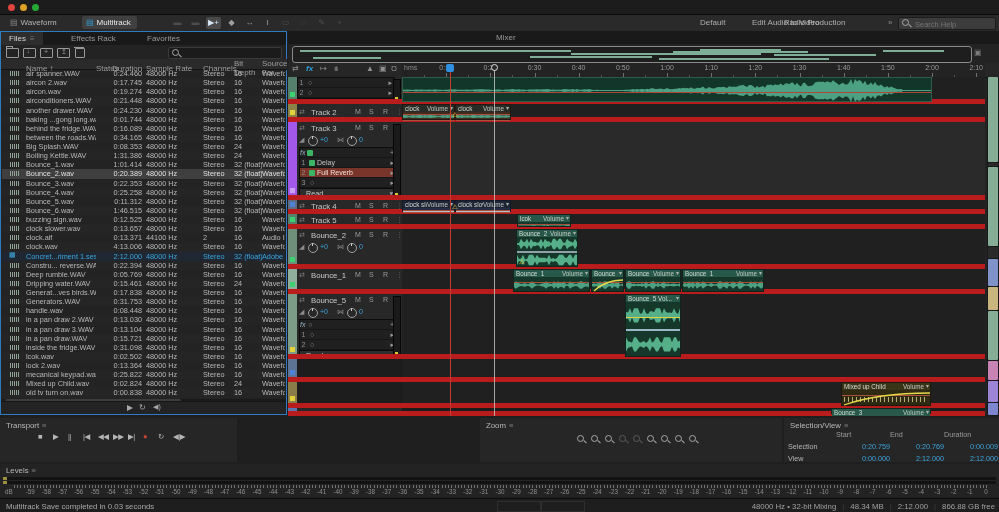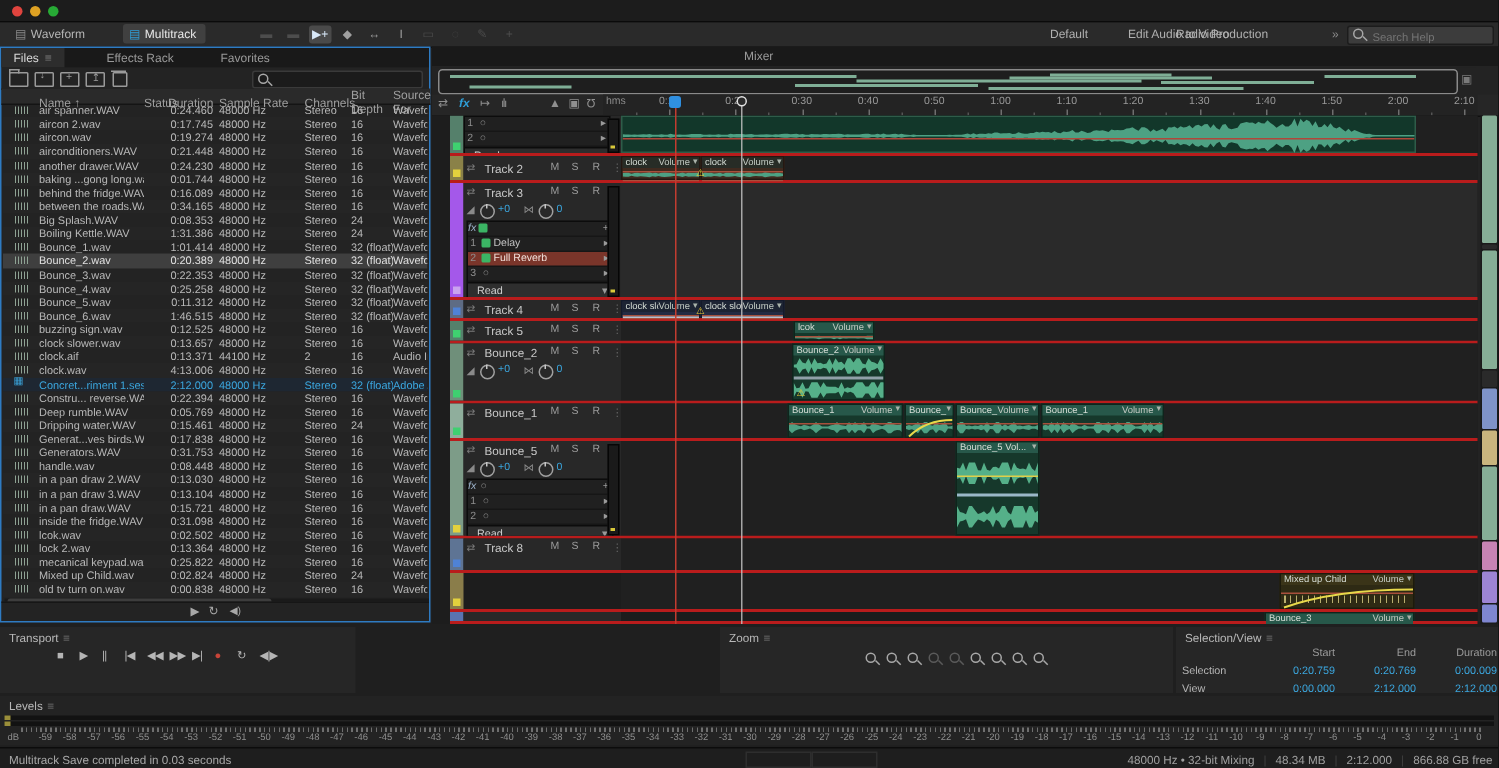--- a/index.html
+++ b/index.html
@@ -62,21 +62,21 @@
   .nav{position:absolute;left:2px;top:14px;width:694px;height:17px;background:#232323}
   .navbox{position:absolute;left:2px;top:1px;width:678px;height:15px;border:1px solid #8a8a8a;border-radius:3px;background:#1e1e1e;overflow:hidden}
   .streak{position:absolute;height:2px;background:#7fae96}
   .tbrow{position:absolute;left:0;top:32px;width:100%;height:14px;background:#262626;border-bottom:1px solid #101010}
   .eico{position:absolute;top:1px;font-size:8px;color:#8f8f8f}
   .ruler{position:absolute;left:114px;top:0;width:583px;height:14px;background:#232323;overflow:hidden}
   .rlab{position:absolute;top:1px;width:28px;margin-left:-14px;text-align:center;font-size:7px;color:#9a9a9a}
   .rtick{position:absolute;bottom:0;width:1px;height:4px;background:#6f6f6f}
   .rtick.minor{height:2px;background:#555}
   .tracks{position:absolute;left:0;top:46px;width:697px;height:339px;background:#1d1d1d;overflow:hidden}
-  .trow{position:absolute;left:12px;width:697px;border-bottom:2px solid #b91c1c;box-sizing:border-box}
+  .trow{position:absolute;left:0;width:697px;border-bottom:5px solid #b91c1c;box-sizing:border-box}
   .strip{position:absolute;left:0;top:0;width:9px;height:100%}
   .stripsq{position:absolute;left:2px;bottom:2px;width:5px;height:5px}
   .hbody{position:absolute;left:9px;top:0;width:105px;height:100%;background:#282828;overflow:hidden}
   .tname{position:absolute;left:14px;font-size:7.8px;color:#c9c9c9;white-space:nowrap}
   .drag{position:absolute;left:2px;font-size:7px;color:#7a7a7a}
   .msr{position:absolute;font-size:7px;color:#9a9a9a}
   .knobrow{position:absolute;left:2px;width:100px;height:11px}
   .knob{position:absolute;top:1px;width:8px;height:8px;border:1px solid #a0a0a0;border-radius:50%}
   .knob::after{content:"";position:absolute;left:3px;top:-1px;width:1px;height:3px;background:#c8c8c8}
   .kval{position:absolute;top:1px;font-size:7px;color:#3ba6de}
@@ -108,21 +108,21 @@
   .phpin{position:absolute;width:8px;height:8px;background:#2f8fe0;border-radius:2px;z-index:10}
   .selline{position:absolute;width:1px;background:#c8c8c8;opacity:.8;z-index:8}
   .selknob{position:absolute;width:5px;height:5px;border:1px solid #e0e0e0;border-radius:50%;background:#2a2a2a;z-index:9}
   
   .bpanel{position:absolute;top:418px;height:44px;background:#262626}
   .plabel{position:absolute;left:6px;top:3px;font-size:7.8px;color:#b8b8b8}
   .plabel .menu-ico::after{margin-left:3px}
   .tbtn{position:absolute;top:14px;font-size:7.5px;color:#b5b5b5;text-align:center;letter-spacing:-.5px}
   .timeval{position:absolute;left:0;top:5px;width:100%;text-align:center;font-size:33px;color:#d2d2d2;letter-spacing:.5px}
   .svgrid{position:absolute;left:4px;top:12px;display:grid;grid-template-columns:48px 54px 54px 54px;row-gap:3px;font-size:7.2px}
-  .svgrid .h{color:#9a9a9a;text-align:right}
+  .svgrid .h{color:#9a9a9a;}
   .svgrid .l{color:#b5b5b5}
   .svgrid .v{color:#3ba6de;text-align:right}
   
   .levels{position:absolute;left:0;top:464px;width:999px;height:33px;background:#232323}
   .meterlane{position:absolute;left:3px;width:993px;height:3px;background:#121212}
   .metersliver{position:absolute;left:0;top:0;width:4px;height:3px;background:#9a8f3a}
   .lticks{position:absolute;left:14px;top:21px;width:974px;height:3px;background:repeating-linear-gradient(90deg,#6f6f6f 0 1px,transparent 1px 3.24px)}
   .llab{position:absolute;top:24px;width:20px;margin-left:-10px;text-align:center;font-size:6.3px;color:#8f8f8f}
   
   .statusbar{position:absolute;left:0;top:498px;width:999px;height:14px;background:#1e1e1e;border-top:1px solid #0c0c0c}
@@ -954,28 +954,20 @@
                 </div>
                 <div class="cline" style="top: 27px; background: rgb(154, 184, 200); height: 2px;"></div>
                 <div class="cline" style="top: 15px; background: rgb(224, 208, 74);"></div>
               </div>
             </div>
           </div>
         </div>
         <div class="trow" style="top: 282px; height: 23px;">
           <div class="strip" style="background: rgb(94, 116, 148);">
             <span class="stripsq" style="background: rgb(79, 130, 214);"></span>
-          </div>
-          <div class="hbody">
-            <span class="drag" style="top: 2px;">⇄</span>
-            <span class="tname" style="top: 2px;">Track 8</span>
-            <span class="msr" style="left: 58px; top: 2px;">M</span>
-            <span class="msr" style="left: 72px; top: 2px;">S</span>
-            <span class="msr" style="left: 86px; top: 2px;">R</span>
-            <span class="msr" style="left: 99px; top: 2px; color: rgb(106, 106, 106);">⋮</span>
           </div>
           <div class="lane" style="background: rgb(32, 32, 32);"></div>
         </div>
         <div class="trow" style="top: 305px; height: 26px;">
           <div class="strip" style="background: rgb(138, 125, 74);">
             <span class="stripsq" style="background: rgb(227, 209, 61);"></span>
           </div>
           <div class="lane" style="background: rgb(32, 32, 32);">
             <div class="clip" style="left: 439px; top: 0px; width: 90px; height: 24px; background: rgb(46, 42, 20); border-color: rgb(28, 26, 12);">
               <div class="cliphd" style="background: rgb(58, 52, 24);">

